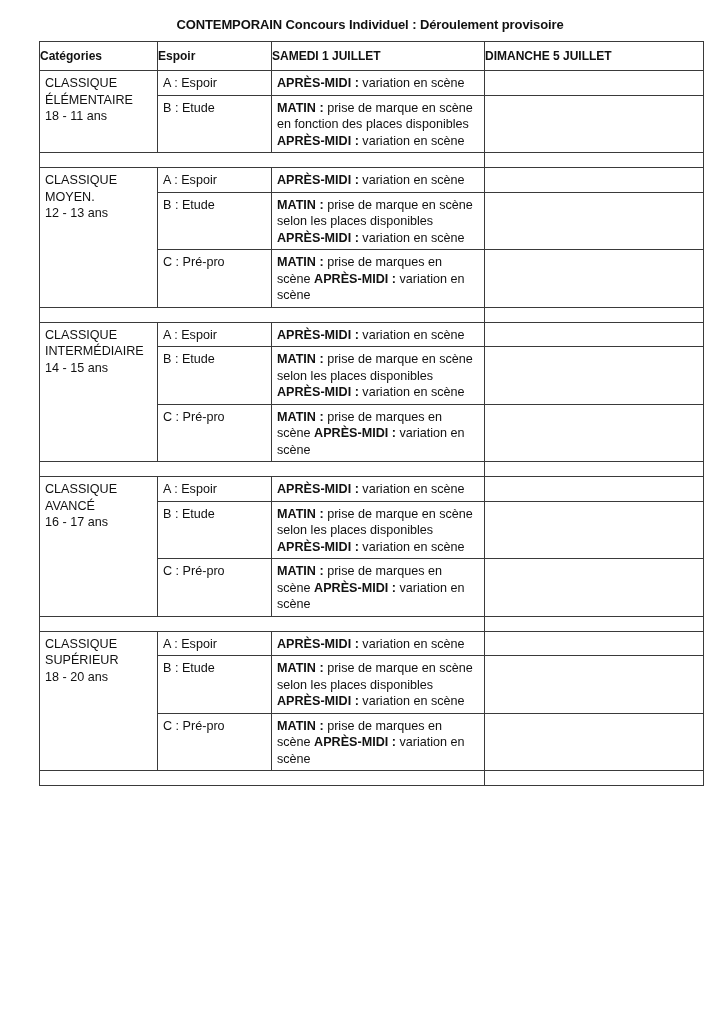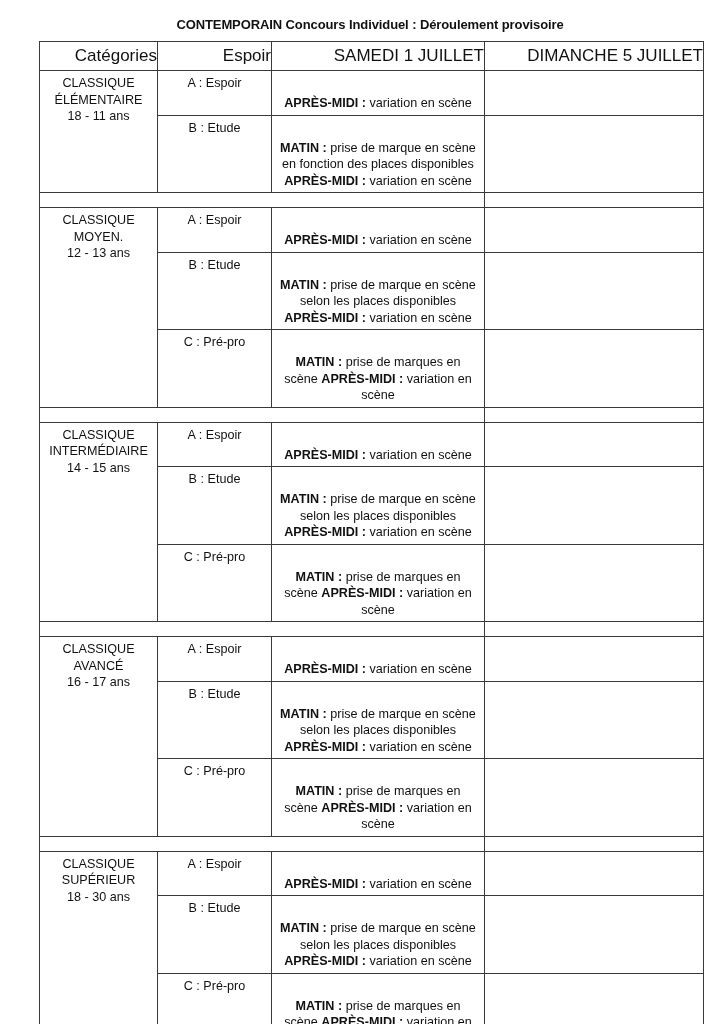--- a/index.html
+++ b/index.html
@@ -17,27 +17,27 @@
       font-size: 12.6px; line-height: 16.5px;
     }
     table.schedule col.c1 { width: 118px; }
     table.schedule col.c2 { width: 114px; }
     table.schedule col.c3 { width: 213px; }
     table.schedule col.c4 { width: 219px; }
     table.schedule th, table.schedule td {
       border: 1.3px solid #3a3a3a; vertical-align: top; padding: 0;
     }
     table.schedule th {
-      height: 28px; font-weight: normal; text-align: right; vertical-align: middle;
-      font-size: 17px;
-    }
-    td .cell { padding: 3px 5px 3px 5px; text-align: center; }
+      height: 28px; font-weight: bold; text-align: left; vertical-align: middle;
+      font-size: 12px;
+    }
+    td .cell { padding: 3px 5px 3px 5px; }
     td.cat .cell { padding-top: 4px; }
     td.cls .cell { padding-top: 4px; }
-    td.sat .cell { padding: 4px 5px 3px 5px; margin-top: 20px; }
+    td.sat .cell { padding: 4px 5px 3px 5px; }
     tr.spacer td { height: 14px; }
     b { font-weight: bold; }
   </style>
 </head>
 <body>
 
 <div class="doc-title">CONTEMPORAIN Concours Individuel : Déroulement provisoire</div>
 
 <table class="schedule">
   <colgroup>
@@ -199,21 +199,21 @@
         <td>
           <div class="cell"></div>
         </td>
       </tr>
       <tr class="spacer">
         <td colspan="3"></td>
         <td></td>
       </tr>
       <tr>
         <td class="cat" rowspan="3">
-          <div class="cell"><span>CLASSIQUE</span><br><span>SUPÉRIEUR</span><br><span>18 - 30 ans</span></div>
+          <div class="cell"><span>CLASSIQUE</span><br><span>SUPÉRIEUR</span><br><span>18 - 20 ans</span></div>
         </td>
         <td class="cls">
           <div class="cell">A : Espoir</div>
         </td>
         <td class="sat">
           <div class="cell"><b>APRÈS-MIDI :</b><span> variation en scène</span></div>
         </td>
         <td>
           <div class="cell"></div>
         </td>

